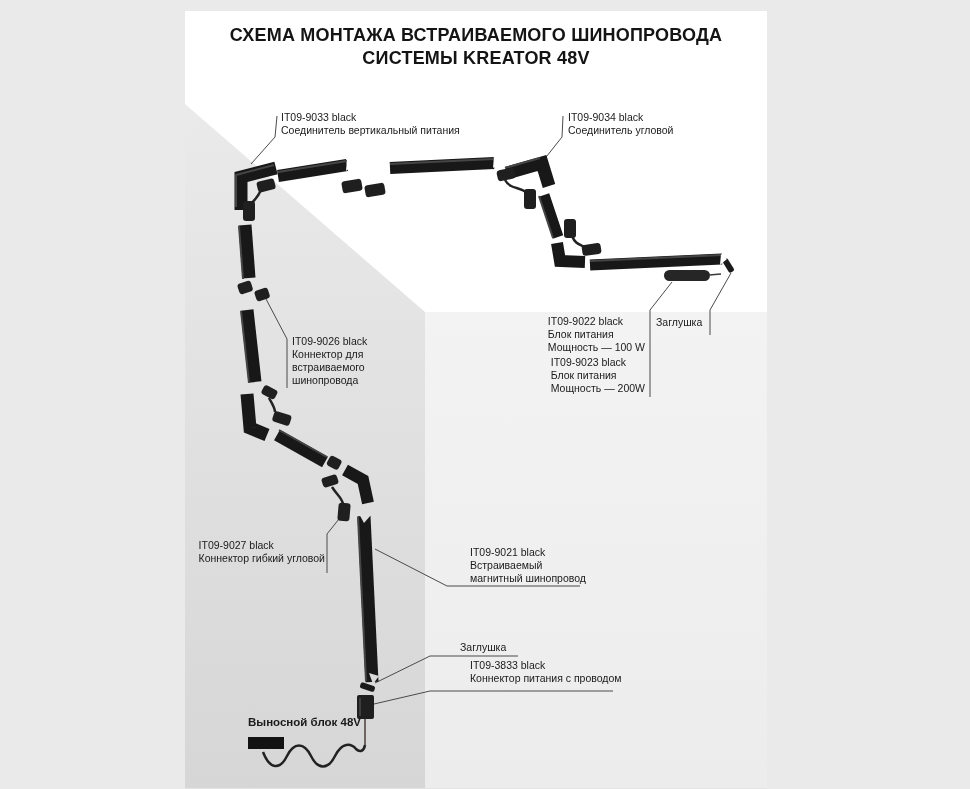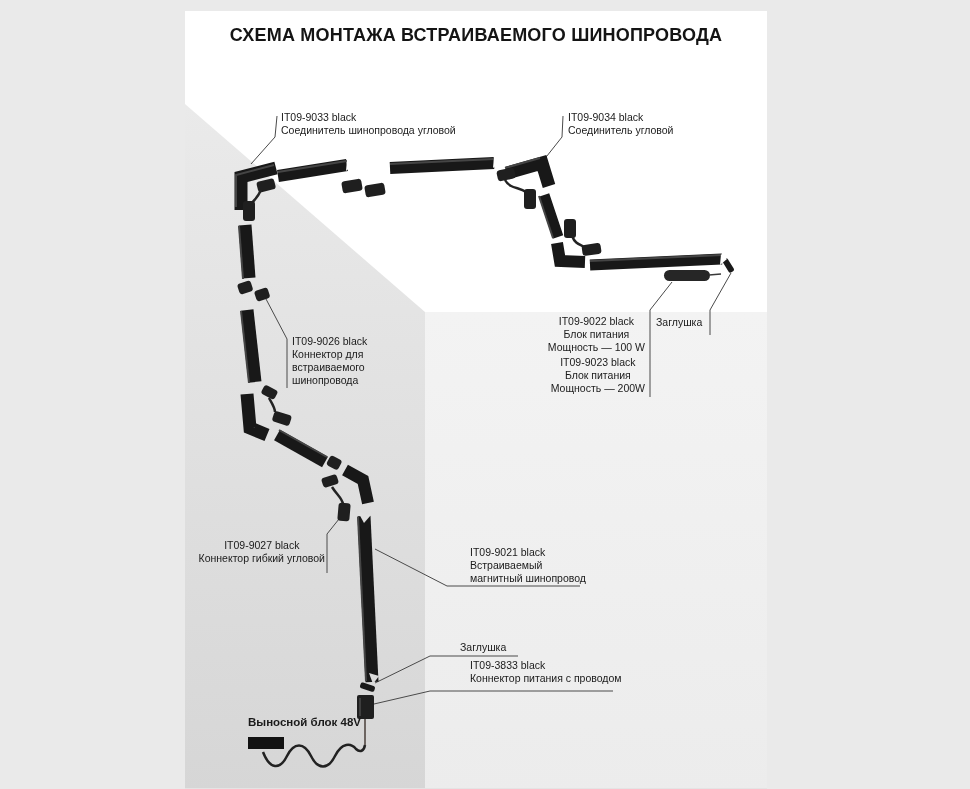--- a/index.html
+++ b/index.html
@@ -18,30 +18,31 @@
     position:absolute;left:0;top:20px;width:582px;z-index:2;
     text-align:center;color:#141414;
     font-weight:700;font-size:18px;line-height:23px;
     letter-spacing:.2px;
   }
   .lbl{
     position:absolute;z-index:2;color:#1a1a1a;
     font-weight:400;font-size:10.5px;line-height:13px;
     white-space:nowrap;
   }
-  .lbl.ra{text-align:center;}
+  .lbl.ra{text-align:left;}
   .lbl.plain{font-weight:700;font-size:11.5px;}
 </style>
 </head>
 <body>
 
 <div class="panel">
 
   <div class="title">
     <div>СХЕМА МОНТАЖА ВСТРАИВАЕМОГО ШИНОПРОВОДА</div>
+    <div>СИСТЕМЫ KREATOR 48V</div>
   </div>
 
   <svg width="582" height="789" viewBox="0 0 582 789">
     <defs>
       <linearGradient id="gWallL" x1="0" y1="0" x2="0" y2="1">
         <stop offset="0" stop-color="#eaeaea"></stop>
           <stop offset="1" stop-color="#d6d6d6"></stop>
       </linearGradient>
       <linearGradient id="gWallF" x1="0" y1="0" x2="0" y2="1">
         <stop offset="0" stop-color="#f3f3f3"></stop>
@@ -154,21 +155,21 @@
       <polygon points="173,508 186,511 179,519" fill="#e0e0e0"></polygon>
       <polygon points="184,669 194,672 188,680" fill="#dadada"></polygon>
     </g>
 
     <rect x="0" y="0" width="582" height="7" fill="#eaeaea"></rect>
     <rect x="0" y="784" width="582" height="5" fill="#e4e4e4"></rect>
   </svg>
 
   <div class="lbl" style="left:96px;top:107px">
     <div>IT09-9033 black</div>
-    <div>Соединитель шинопровода угловой</div>
+    <div>Соединитель вертикальный питания</div>
   </div>
 
   <div class="lbl" style="left:383px;top:107px">
     <div>IT09-9034 black</div>
     <div>Соединитель угловой</div>
   </div>
 
   <div class="lbl" style="left:107px;top:331px">
     <div>IT09-9026 black</div>
     <div>Коннектор для</div>

